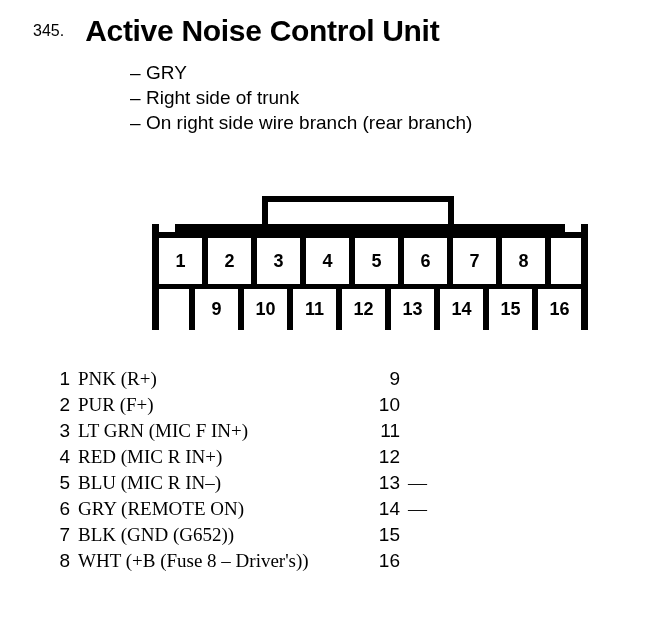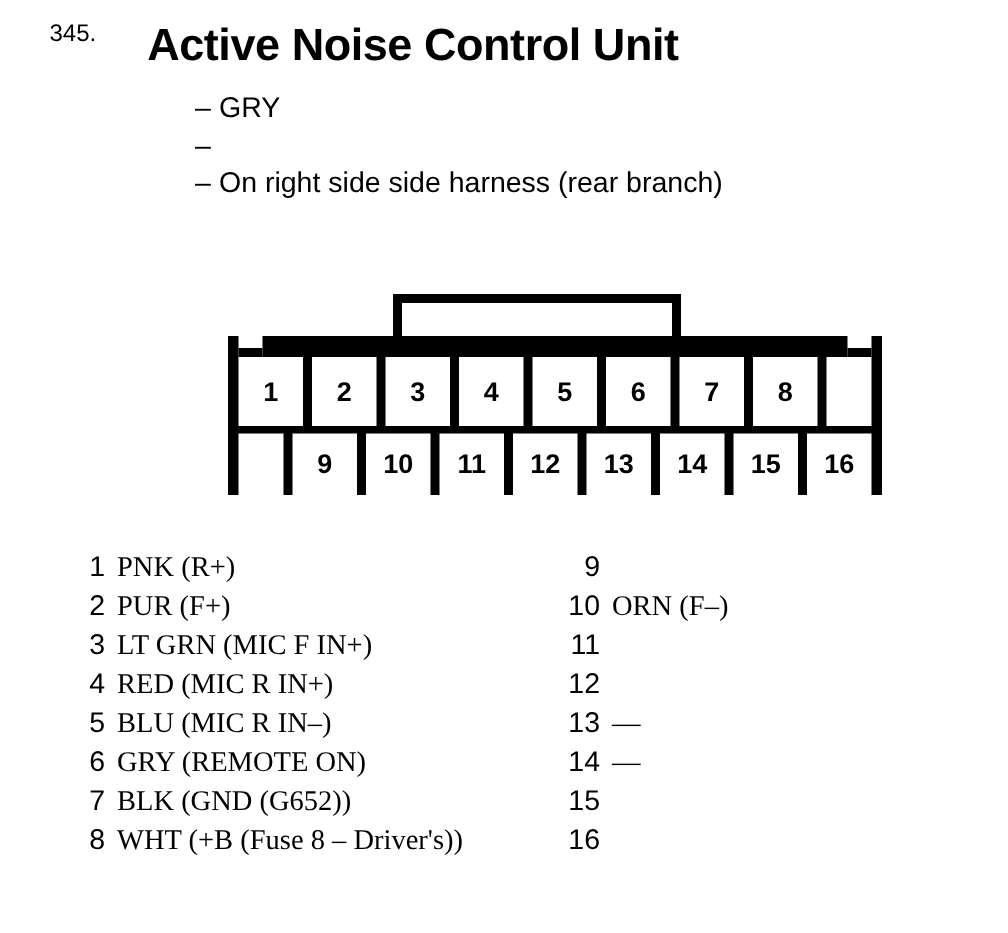--- a/index.html
+++ b/index.html
@@ -21,27 +21,27 @@
     position: absolute;
     left: 0;
     top: 0;
     width: 672px;
   }
   #title-row {
     position: absolute;
     left: 33px;
     top: 14px;
     display: flex;
-    align-items: flex-start;
+    align-items: center;
     white-space: nowrap;
   }
   #title-text {
     font-size: 30px;
     font-weight: bold;
-    margin-left: 34px;
+    margin-left: 21px;
     letter-spacing: -0.3px;
   }
   #subtitle-list {
     position: absolute;
     left: 130px;
     top: 60px;
     width: 520px;
   }
   .subtitle-line {
     font-size: 19px;
@@ -179,24 +179,25 @@
     <span>345.</span>
     <span id="title-text">Active Noise Control Unit</span>
   </div>
   <div id="subtitle-list">
     <div class="subtitle-line">
       <span class="subtitle-dash">–</span>
       <span>GRY</span>
     </div>
     <div class="subtitle-line">
       <span class="subtitle-dash">–</span>
+      <span>Right side of trunk</span>
     </div>
     <div class="subtitle-line">
       <span class="subtitle-dash">–</span>
-      <span>On right side side harness (rear branch)</span>
+      <span>On right side wire branch (rear branch)</span>
     </div>
   </div>
 </div>
 
 <div id="connector">
   <div id="latch">
     <div class="latch-slot" id="latch-slot-left"></div>
     <div class="latch-slot" id="latch-slot-right"></div>
   </div>
 
@@ -264,21 +265,20 @@
       <span class="legend-label">WHT (+B (Fuse 8 – Driver's))</span>
     </div>
   </div>
 
   <div class="legend-col" id="legend-col-right">
     <div class="legend-item">
       <span class="legend-num">9</span>
     </div>
     <div class="legend-item">
       <span class="legend-num">10</span>
-      <span class="legend-label">ORN (F–)</span>
     </div>
     <div class="legend-item">
       <span class="legend-num">11</span>
     </div>
     <div class="legend-item">
       <span class="legend-num">12</span>
     </div>
     <div class="legend-item">
       <span class="legend-num">13</span>
       <span class="legend-label">—</span>

